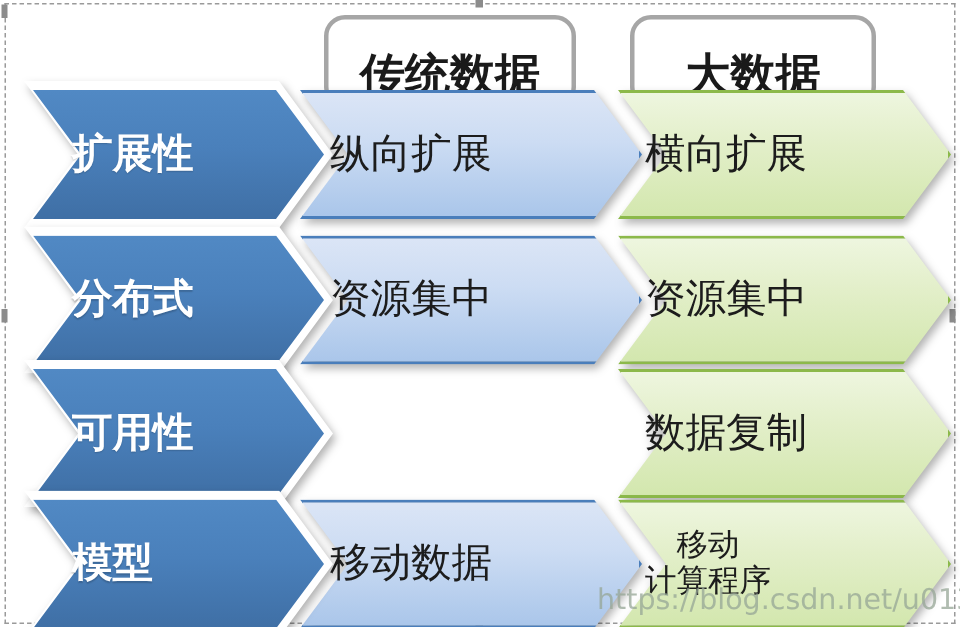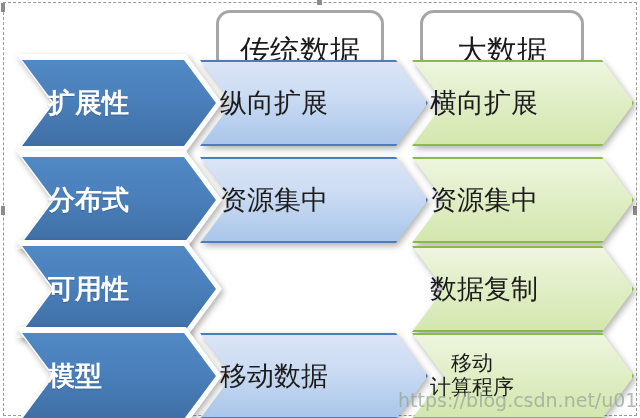--- a/index.html
+++ b/index.html
@@ -48,21 +48,21 @@
     background: #ffffff;
     border: 3px solid #a6a6a6;
     border-radius: 14px;
     display: flex;
     align-items: center;
     justify-content: center;
     z-index: 5;
   }
   .hdr-label {
     font-family: "DejaVu Sans", "Liberation Sans", sans-serif;
-    font-weight: normal;
+    font-weight: bold;
     font-size: 30px;
     color: #1a1a1a;
     line-height: 1;
     letter-spacing: 0px;
     white-space: nowrap;
     margin-top: 20px;
   }
   #hdr-trad { left: 216px; top: 10px; width: 168px; height: 62px; }
   #hdr-big  { left: 420px; top: 10px; width: 164px; height: 62px; }
 

